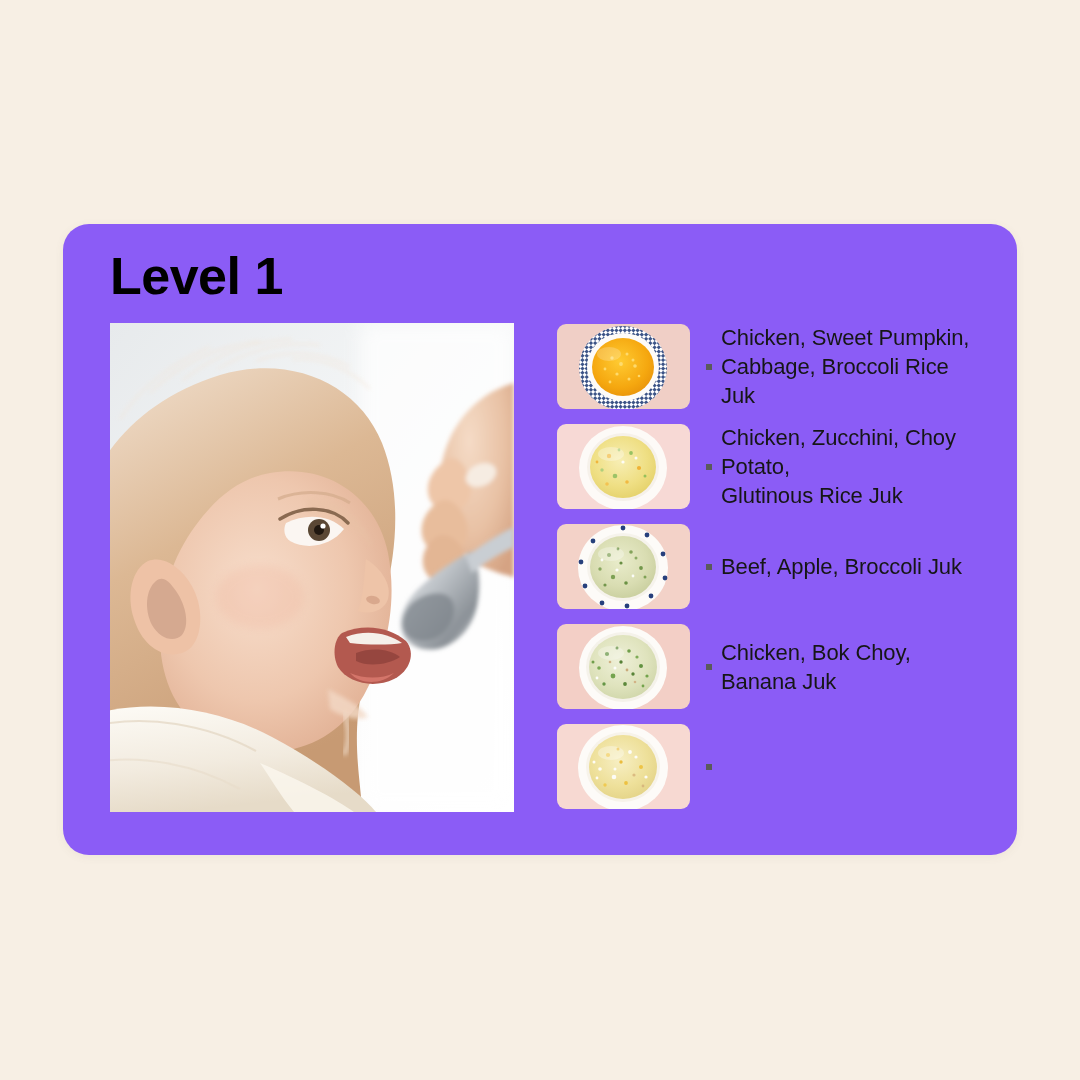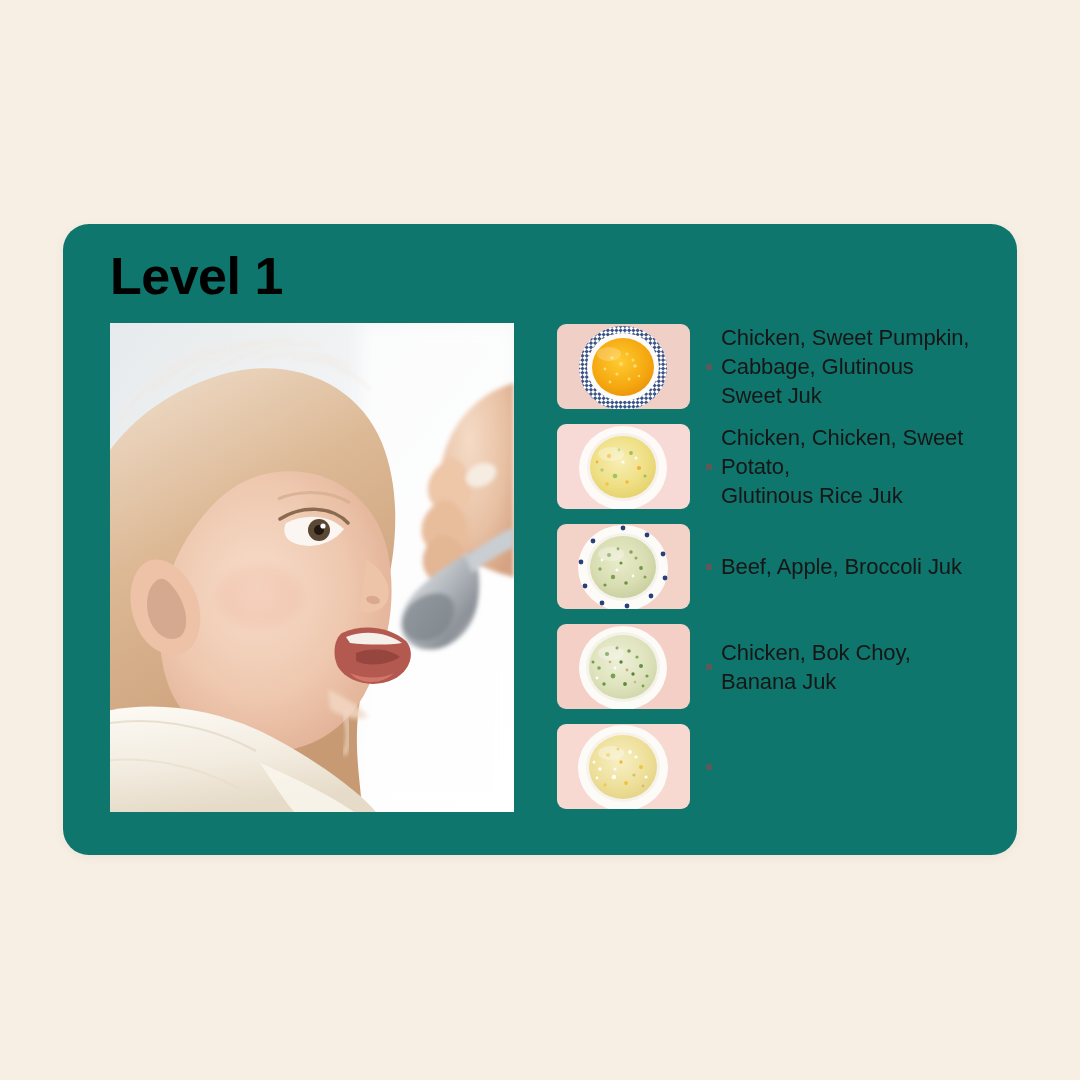--- a/index.html
+++ b/index.html
@@ -16,21 +16,21 @@
     position: relative;
   }
 
   
   #card {
     position: absolute;
     left: 63px;
     top: 224px;
     width: 954px;
     height: 631px;
-    background: #0f766e;
+    background: #8b5cf6;
     border-radius: 26px;
     box-shadow: 0 2px 10px rgba(120, 100, 80, 0.07);
     overflow: hidden;
   }
 
   
   #header {
     position: absolute;
     left: 47px;
     top: 26px;
@@ -269,21 +269,21 @@
             <circle cx="64" cy="40" r="1.9"></circle>
               <circle cx="82" cy="52" r="1.3"></circle>
             <circle cx="53" cy="58" r="1.4"></circle>
               <circle cx="76" cy="36" r="1.5"></circle>
           </g>
           <ellipse cx="52" cy="30" rx="12" ry="7" fill="#ffffff" opacity="0.22"></ellipse>
         </svg>
       </div>
       <span class="bullet"></span>
       <span class="menu-label">Chicken, Sweet Pumpkin,
-Cabbage, Glutinous Sweet Juk</span>
+Cabbage, Broccoli Rice Juk</span>
     </div>
 
     <div class="menu-row">
       <div class="thumb">
         <svg viewBox="0 0 133 85" preserveAspectRatio="xMidYMid slice">
           <defs>
             <radialGradient id="p2" cx="45%" cy="40%" r="68%">
               <stop offset="0%" stop-color="#f7eeb4"></stop>
               <stop offset="60%" stop-color="#efdf84"></stop>
               <stop offset="100%" stop-color="#e3cf66"></stop>
@@ -304,21 +304,21 @@
             <circle cx="88" cy="52" r="1.5" fill="#8cbd58"></circle>
             <circle cx="50" cy="60" r="1.8" fill="#f4c04d"></circle>
             <circle cx="79" cy="34" r="1.5" fill="#ffffff"></circle>
             <circle cx="62" cy="26" r="1.4" fill="#9ec76e"></circle>
             <circle cx="40" cy="38" r="1.4" fill="#f1b134"></circle>
           </g>
           <ellipse cx="54" cy="30" rx="13" ry="7" fill="#ffffff" opacity="0.3"></ellipse>
         </svg>
       </div>
       <span class="bullet"></span>
-      <span class="menu-label">Chicken, Chicken, Sweet Potato,
+      <span class="menu-label">Chicken, Zucchini, Choy Potato,
 Glutinous Rice Juk</span>
     </div>
 
     <div class="menu-row">
       <div class="thumb">
         <svg viewBox="0 0 133 85" preserveAspectRatio="xMidYMid slice">
           <defs>
             <radialGradient id="p4" cx="45%" cy="40%" r="68%">
               <stop offset="0%" stop-color="#e9eccb"></stop>
               <stop offset="60%" stop-color="#d9ddb2"></stop>

